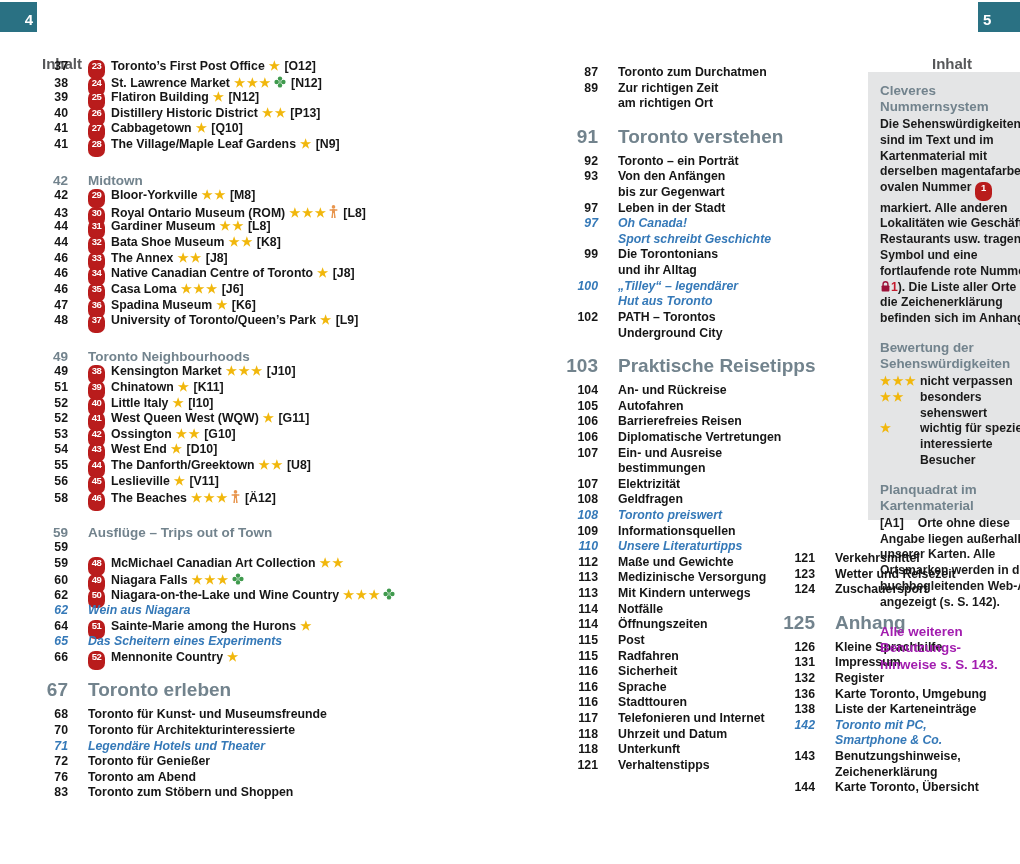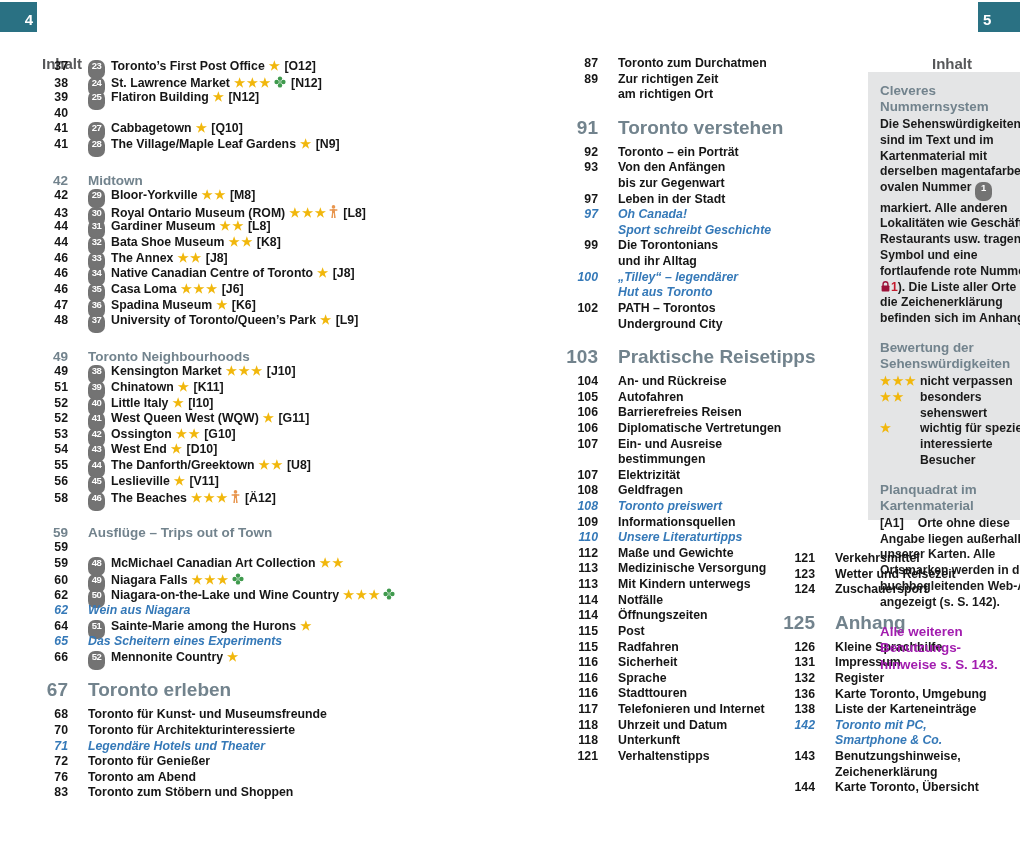--- a/index.html
+++ b/index.html
@@ -15,36 +15,36 @@
   .corner .num  { position:absolute; bottom:4px; color:#fff; font-weight:bold; font-size:15px; }
   .corner.left .num  { right:4px; }
   .corner.right .num { left:5px; }
   .running-title { position:absolute; top:11px; font-weight:bold; font-size:15px; color:#57585a;margin-top:44px; }
   .running-title.left  { left:42px; }
   .running-title.right { right:48px; }
 
   
   .col { position:absolute; }
   .col-left  { left:30px;  top:59px;  width:520px; }
-  .col-mid   { left:560px; top:56px;  width:265px; }
+  .col-mid   { left:560px; top:65px;  width:265px; }
   .col-right { left:760px; top:551px; width:262px; }
 
   .row { display:flex; align-items:baseline; height:15.62px; line-height:15.62px;
          font-size:12.3px; font-weight:600; }
   .pg { width:38px; text-align:right; flex:none; }
   .col-right .pg { width:55px; }
   .content { margin-left:20px; white-space:nowrap; }
   .row.italic { color:#3579b8; font-style:italic; }
   .row.section { margin-top:20px; color:#72838d; font-size:13.5px; font-weight:700; }
   .row.chapter { margin-top:12px; margin-bottom:5px; height:25px; line-height:25px;
                  color:#72838d; font-weight:700; font-size:19px; }
   .row.chapter .pg { font-size:19px; }
 
   .badge { display:inline-block; min-width:17px; height:19px; padding:0 2px;
-           border-radius:7px; background:#737373; color:#fff; font-size:9.5px;
+           border-radius:7px; background:#b91c1c; color:#fff; font-size:9.5px;
            font-weight:700; font-style:normal; text-align:center; line-height:12.5px;
            vertical-align:1px; margin-right:6px; letter-spacing:-0.5px; }
   .stars { color:#f1b70c; letter-spacing:1.5px; margin-left:4px; font-size:12.5px; }
   .icon { margin-left:2px; margin-right:2px; position:relative; top:1px; }
   .grid-ref { margin-left:3px; }
 
   
   .info-box { position:absolute; left:868px; top:72px; width:188px; height:448px;
               background:#e4e5e6; padding:11px 10px 12px 12px;
               font-size:12.2px; line-height:15.8px; font-weight:600; color:#1a1a1a; }
@@ -90,20 +90,21 @@
             <circle cx="6" cy="6" r="1.5" fill="#3f9a4d"></circle>
             <circle cx="6" cy="6" r="0.8" fill="#e9f3ea"></circle>
           </svg></span><span class="grid-ref">[N12]</span></span>
     </div>
     <div class="row">
       <span class="pg">39</span>
       <span class="content"><span class="badge">25</span><span>Flatiron Building</span><span class="stars">★</span><span class="grid-ref">[N12]</span></span>
     </div>
     <div class="row">
       <span class="pg">40</span>
+      <span class="content"><span class="badge">26</span><span>Distillery Historic District</span><span class="stars">★★</span><span class="grid-ref">[P13]</span></span>
     </div>
     <div class="row">
       <span class="pg">41</span>
       <span class="content"><span class="badge">27</span><span>Cabbagetown</span><span class="stars">★</span><span class="grid-ref">[Q10]</span></span>
     </div>
     <div class="row">
       <span class="pg">41</span>
       <span class="content"><span class="badge">28</span><span>The Village/Maple Leaf Gardens</span><span class="stars">★</span><span class="grid-ref">[N9]</span></span>
     </div>
     <div class="row section">

